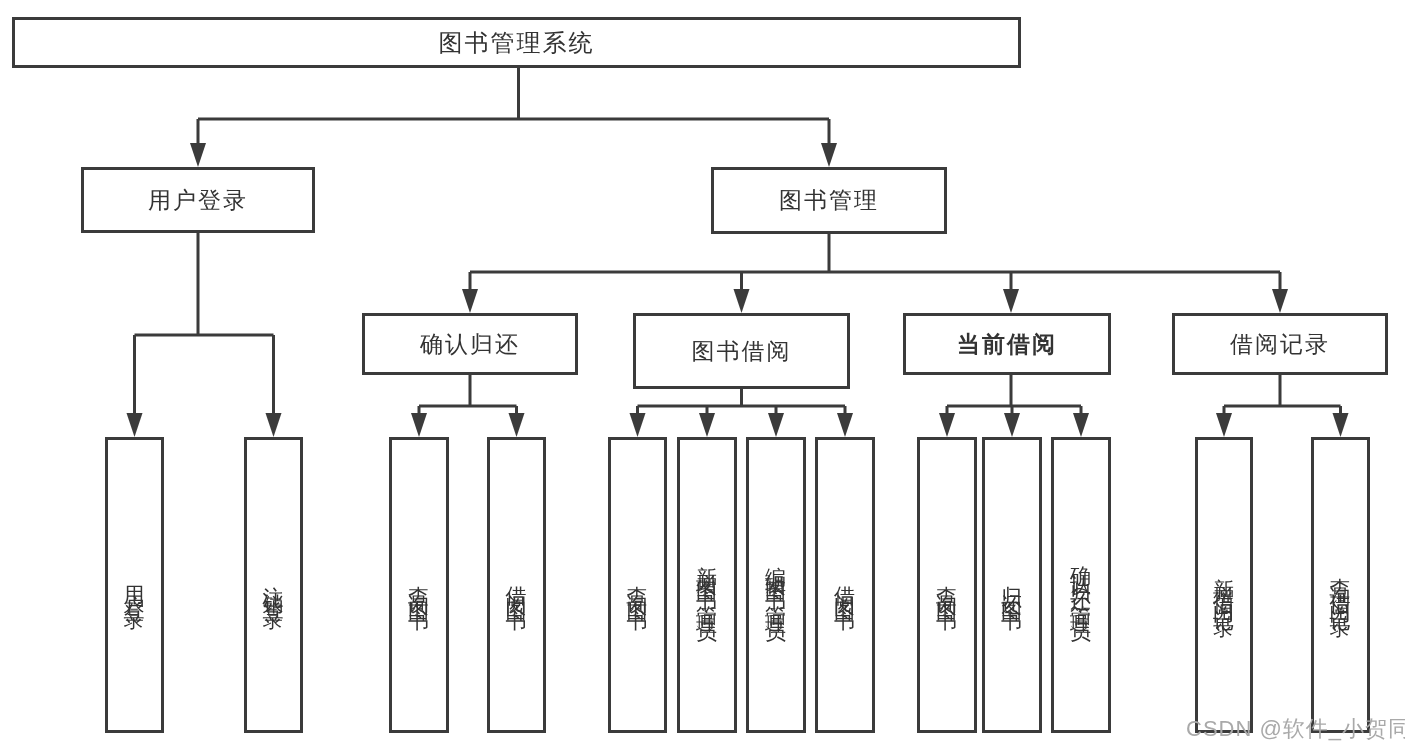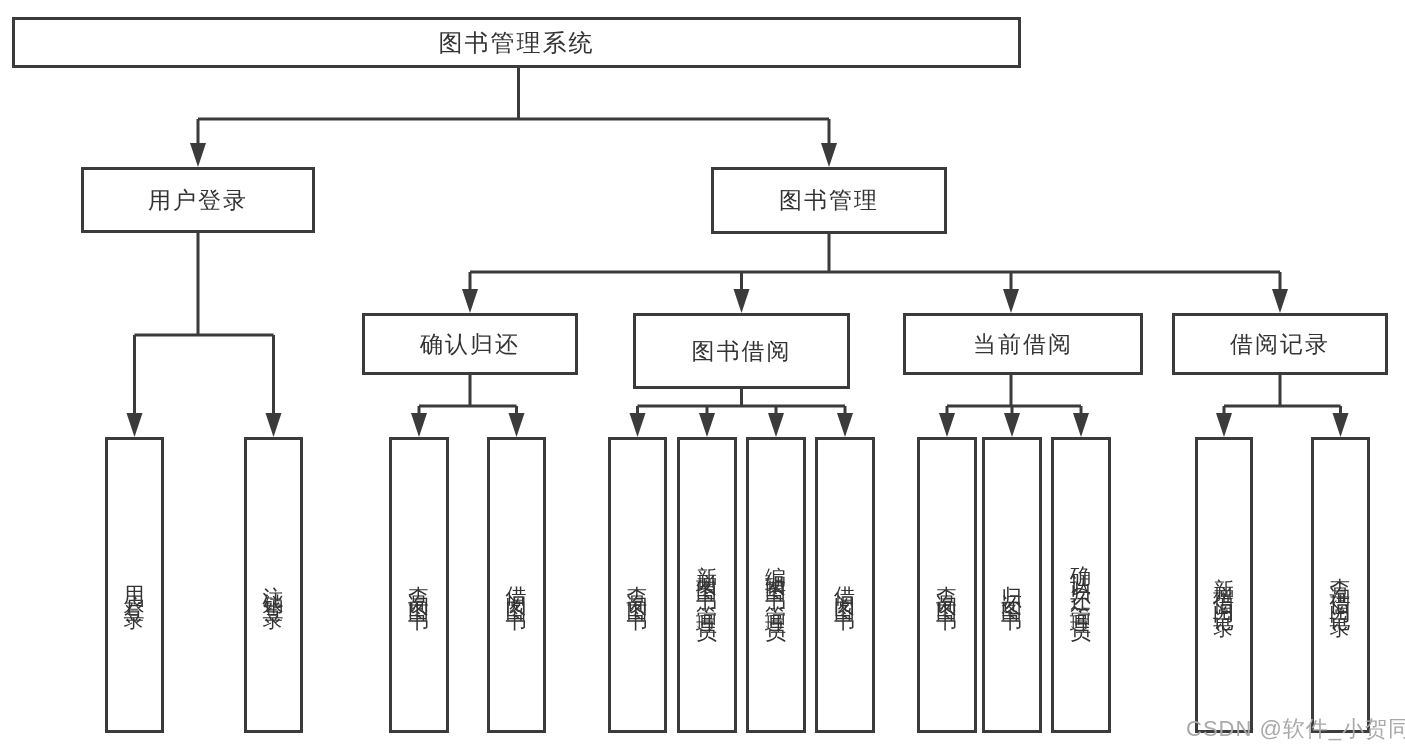--- a/index.html
+++ b/index.html
@@ -113,21 +113,21 @@
     <polygon points="1332.5,413 1348.5,413 1340.5,437"></polygon>
   </svg>
 
   <div class="hbox root" style="left:12px;top:17px;width:1009px;height:51px;">图书管理系统</div>
 
   <div class="hbox" style="left:81px;top:167px;width:234px;height:66px;">用户登录</div>
   <div class="hbox" style="left:711px;top:167px;width:236px;height:67px;">图书管理</div>
 
   <div class="hbox" style="left:362px;top:313px;width:216px;height:62px;">确认归还</div>
   <div class="hbox" style="left:633px;top:313px;width:217px;height:76px;">图书借阅</div>
-  <div class="hbox" style="left:903px;top:313px;width:240px;height:62px;">当前借阅</div>
+  <div class="hbox" style="left:903px;top:313px;width:208px;height:62px;font-weight:bold;">当前借阅</div>
   <div class="hbox" style="left:1172px;top:313px;width:216px;height:62px;">借阅记录</div>
 
   <div class="vbox" style="left:105px;top:437px;width:59px;height:296px;">用户登录</div>
   <div class="vbox" style="left:244px;top:437px;width:59px;height:296px;">注销登录</div>
 
   <div class="vbox" style="left:389px;top:437px;width:60px;height:296px;">查询图书</div>
   <div class="vbox" style="left:487px;top:437px;width:59px;height:296px;">借阅图书</div>
 
   <div class="vbox" style="left:608px;top:437px;width:59px;height:296px;">查询图书</div>
   <div class="vbox" style="left:677px;top:437px;width:60px;height:296px;">新增图书（管理员）</div>

